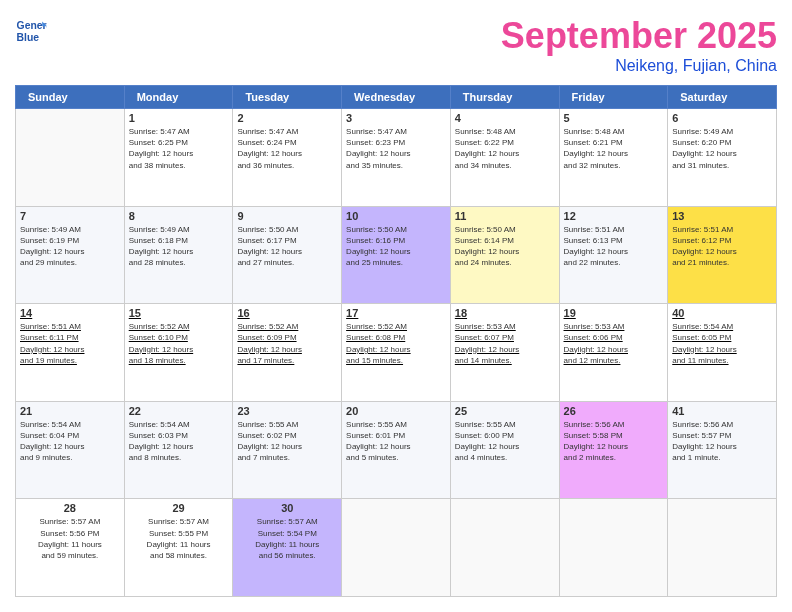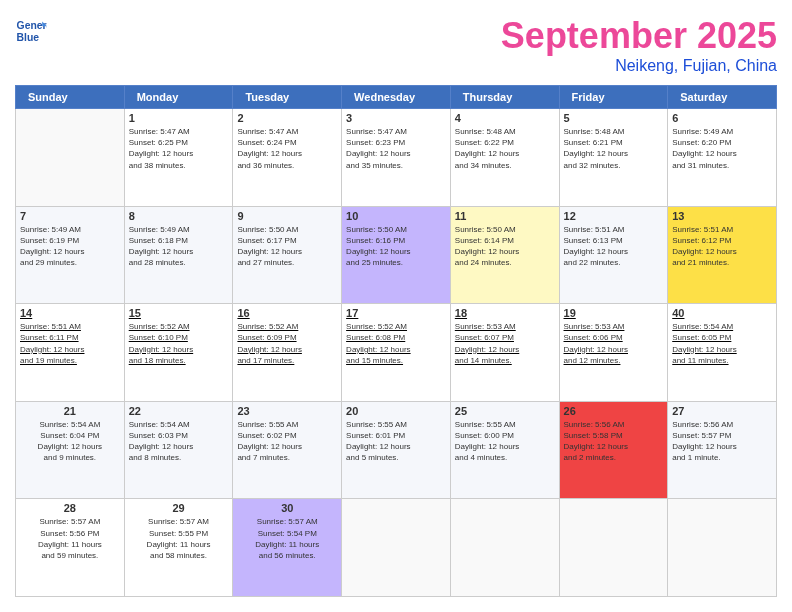--- a/index.html
+++ b/index.html
@@ -257,21 +257,21 @@
           </td>
           <td style="background: rgb(255, 255, 255);">
             <span class="day-num">40</span>
             <div class="cell-text" style="white-space: pre-line;">Sunrise: 5:54 AM
 Sunset: 6:05 PM
 Daylight: 12 hours
 and 11 minutes.</div>
           </td>
         </tr>
         <tr style="background: rgb(245, 247, 251);">
-          <td style="background: rgb(245, 247, 251); text-align: center;">
+          <td style="background: rgb(245, 247, 251);">
             <span class="day-num">21</span>
             <div class="cell-text" style="white-space: pre-line;">Sunrise: 5:54 AM
 Sunset: 6:04 PM
 Daylight: 12 hours
 and 9 minutes.</div>
           </td>
           <td style="background: rgb(245, 247, 251);">
             <span class="day-num">22</span>
             <div class="cell-text" style="white-space: pre-line;">Sunrise: 5:54 AM
 Sunset: 6:03 PM
@@ -292,29 +292,29 @@
 Daylight: 12 hours
 and 5 minutes.</div>
           </td>
           <td style="background: rgb(245, 247, 251);">
             <span class="day-num">25</span>
             <div class="cell-text" style="white-space: pre-line;">Sunrise: 5:55 AM
 Sunset: 6:00 PM
 Daylight: 12 hours
 and 4 minutes.</div>
           </td>
-          <td style="background: #ef4444; margin-left: 40px;">
+          <td style="background: #f0abfc; margin-left: 40px;">
             <span class="day-num">26</span>
             <div class="cell-text" style="white-space: pre-line;">Sunrise: 5:56 AM
 Sunset: 5:58 PM
 Daylight: 12 hours
 and 2 minutes.</div>
           </td>
           <td style="background: rgb(245, 247, 251);">
-            <span class="day-num">27</span>
+            <span class="day-num">41</span>
             <div class="cell-text" style="white-space: pre-line;">Sunrise: 5:56 AM
 Sunset: 5:57 PM
 Daylight: 12 hours
 and 1 minute.</div>
           </td>
         </tr>
         <tr style="background: rgb(255, 255, 255); text-align: center;">
           <td style="background: rgb(255, 255, 255);">
             <span class="day-num">28</span>
             <div class="cell-text" style="white-space: pre-line;">Sunrise: 5:57 AM

